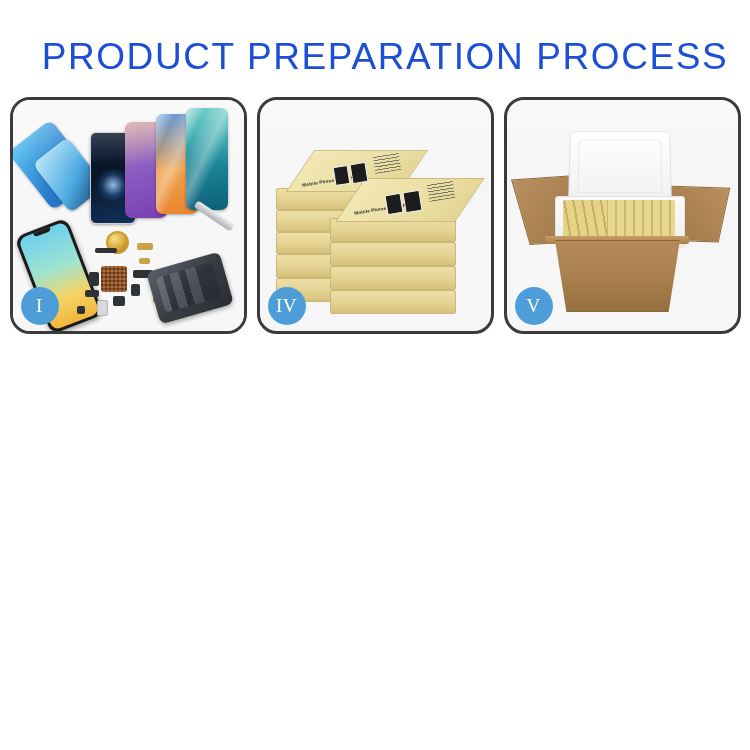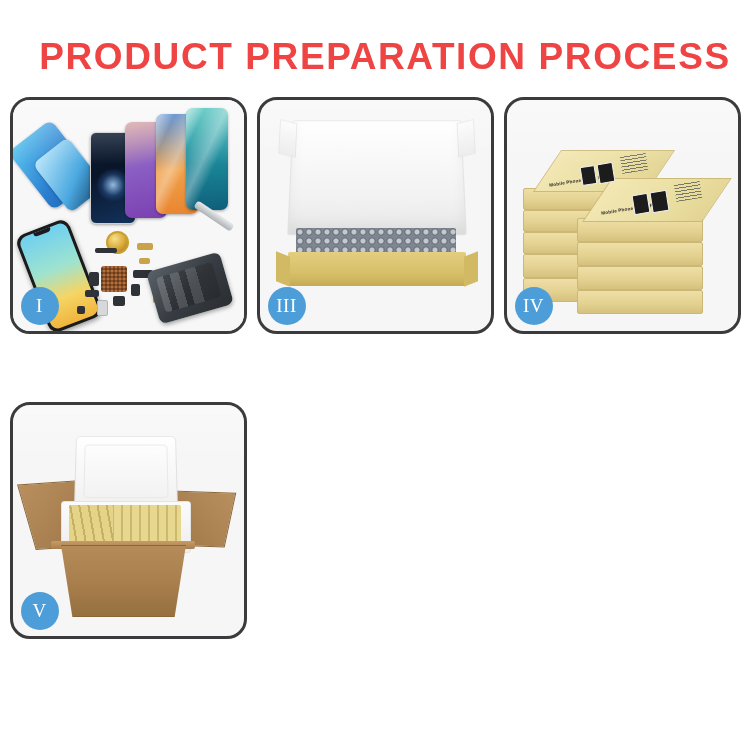--- a/index.html
+++ b/index.html
@@ -10,23 +10,23 @@
     width: 750px; height: 750px;
     font-family: "Liberation Sans", sans-serif;
     overflow: hidden;
     position: relative;
   }
 
   
   .header { text-align: center; padding-top: 38px; }
   .title {
     font-size: 37px;
-    font-weight: 700;
+    font-weight: 400;
     letter-spacing: 1.6px;
-    color: #ef4444;
+    color: #1d4ed8;
     line-height: 1;
     white-space: nowrap;
     padding-left: 20px;
   }
   .subtitle {
     margin-top: 12px;
     font-size: 15.2px;
     color: #333333;
     letter-spacing: 0.1px;
     white-space: nowrap;
@@ -451,29 +451,20 @@
 
       <div class="tweezer"></div>
       <div class="chassis"></div>
 
       <div class="sheen"></div>
     </div>
     <div class="badge">I</div>
   </div>
 
 
-  <div class="panel">
-    <div class="stage">
-      <div class="b3-lid"></div>
-      <div class="b3-inner"></div>
-      <div class="b3-front"></div>
-      <div class="sheen"></div>
-    </div>
-    <div class="badge">III</div>
-  </div>
 
   <div class="panel">
     <div class="stage">
       <div class="stack">
 
         <div class="sbox" style="left:2px;   top:66px;  width:108px; height:20px;"></div>
         <div class="sbox" style="left:2px;   top:88px;  width:108px; height:20px;"></div>
         <div class="sbox" style="left:2px;   top:110px; width:108px; height:20px;"></div>
         <div class="sbox" style="left:2px;   top:132px; width:108px; height:22px;"></div>
         <div class="sbox" style="left:2px;   top:156px; width:108px; height:22px;"></div>

